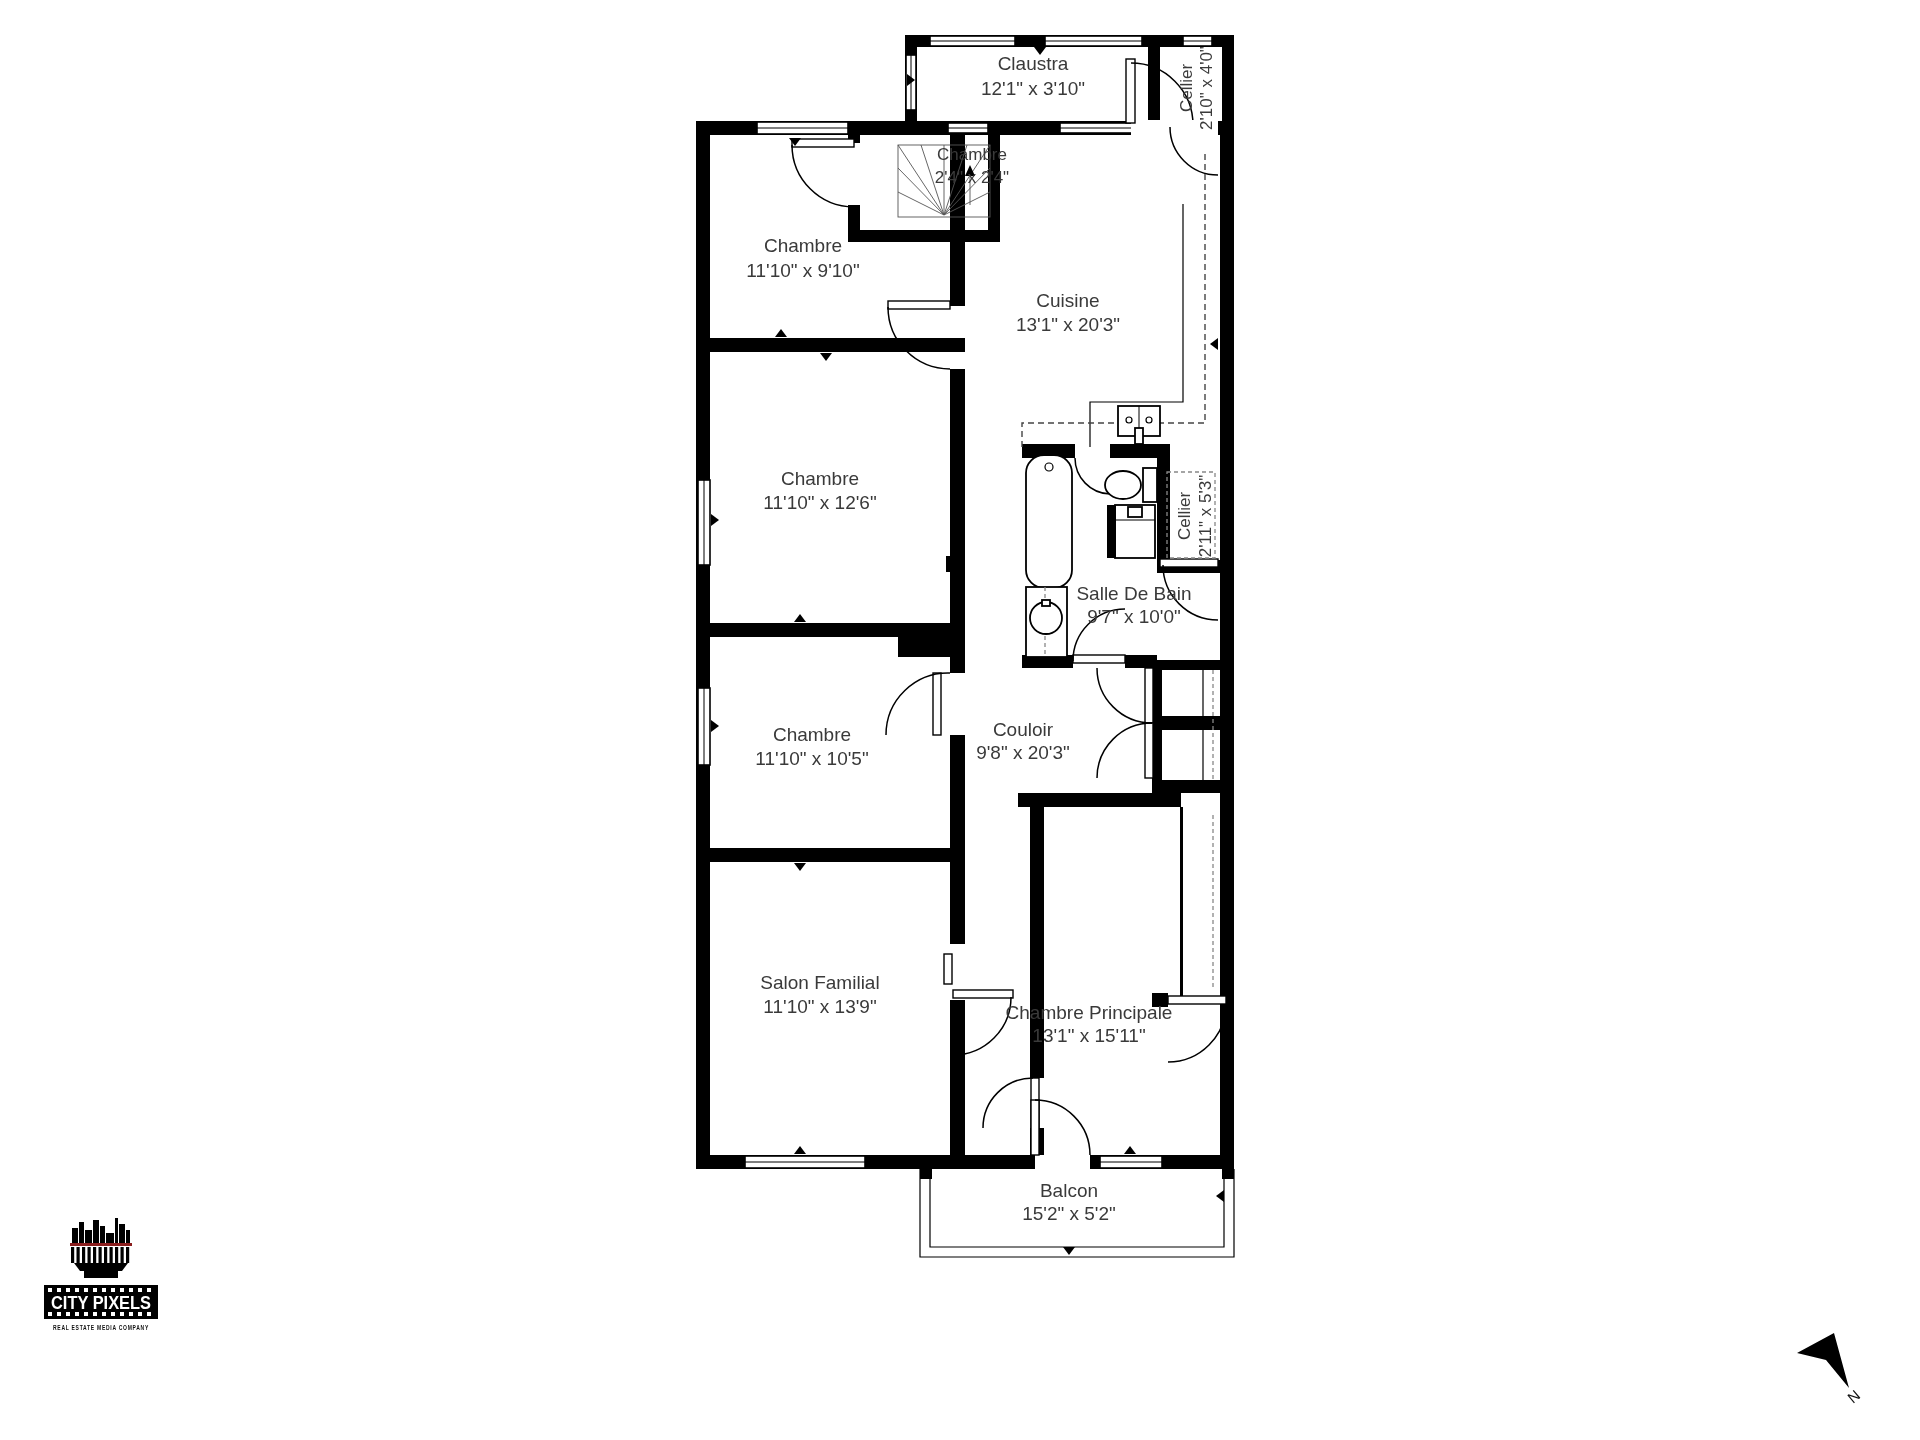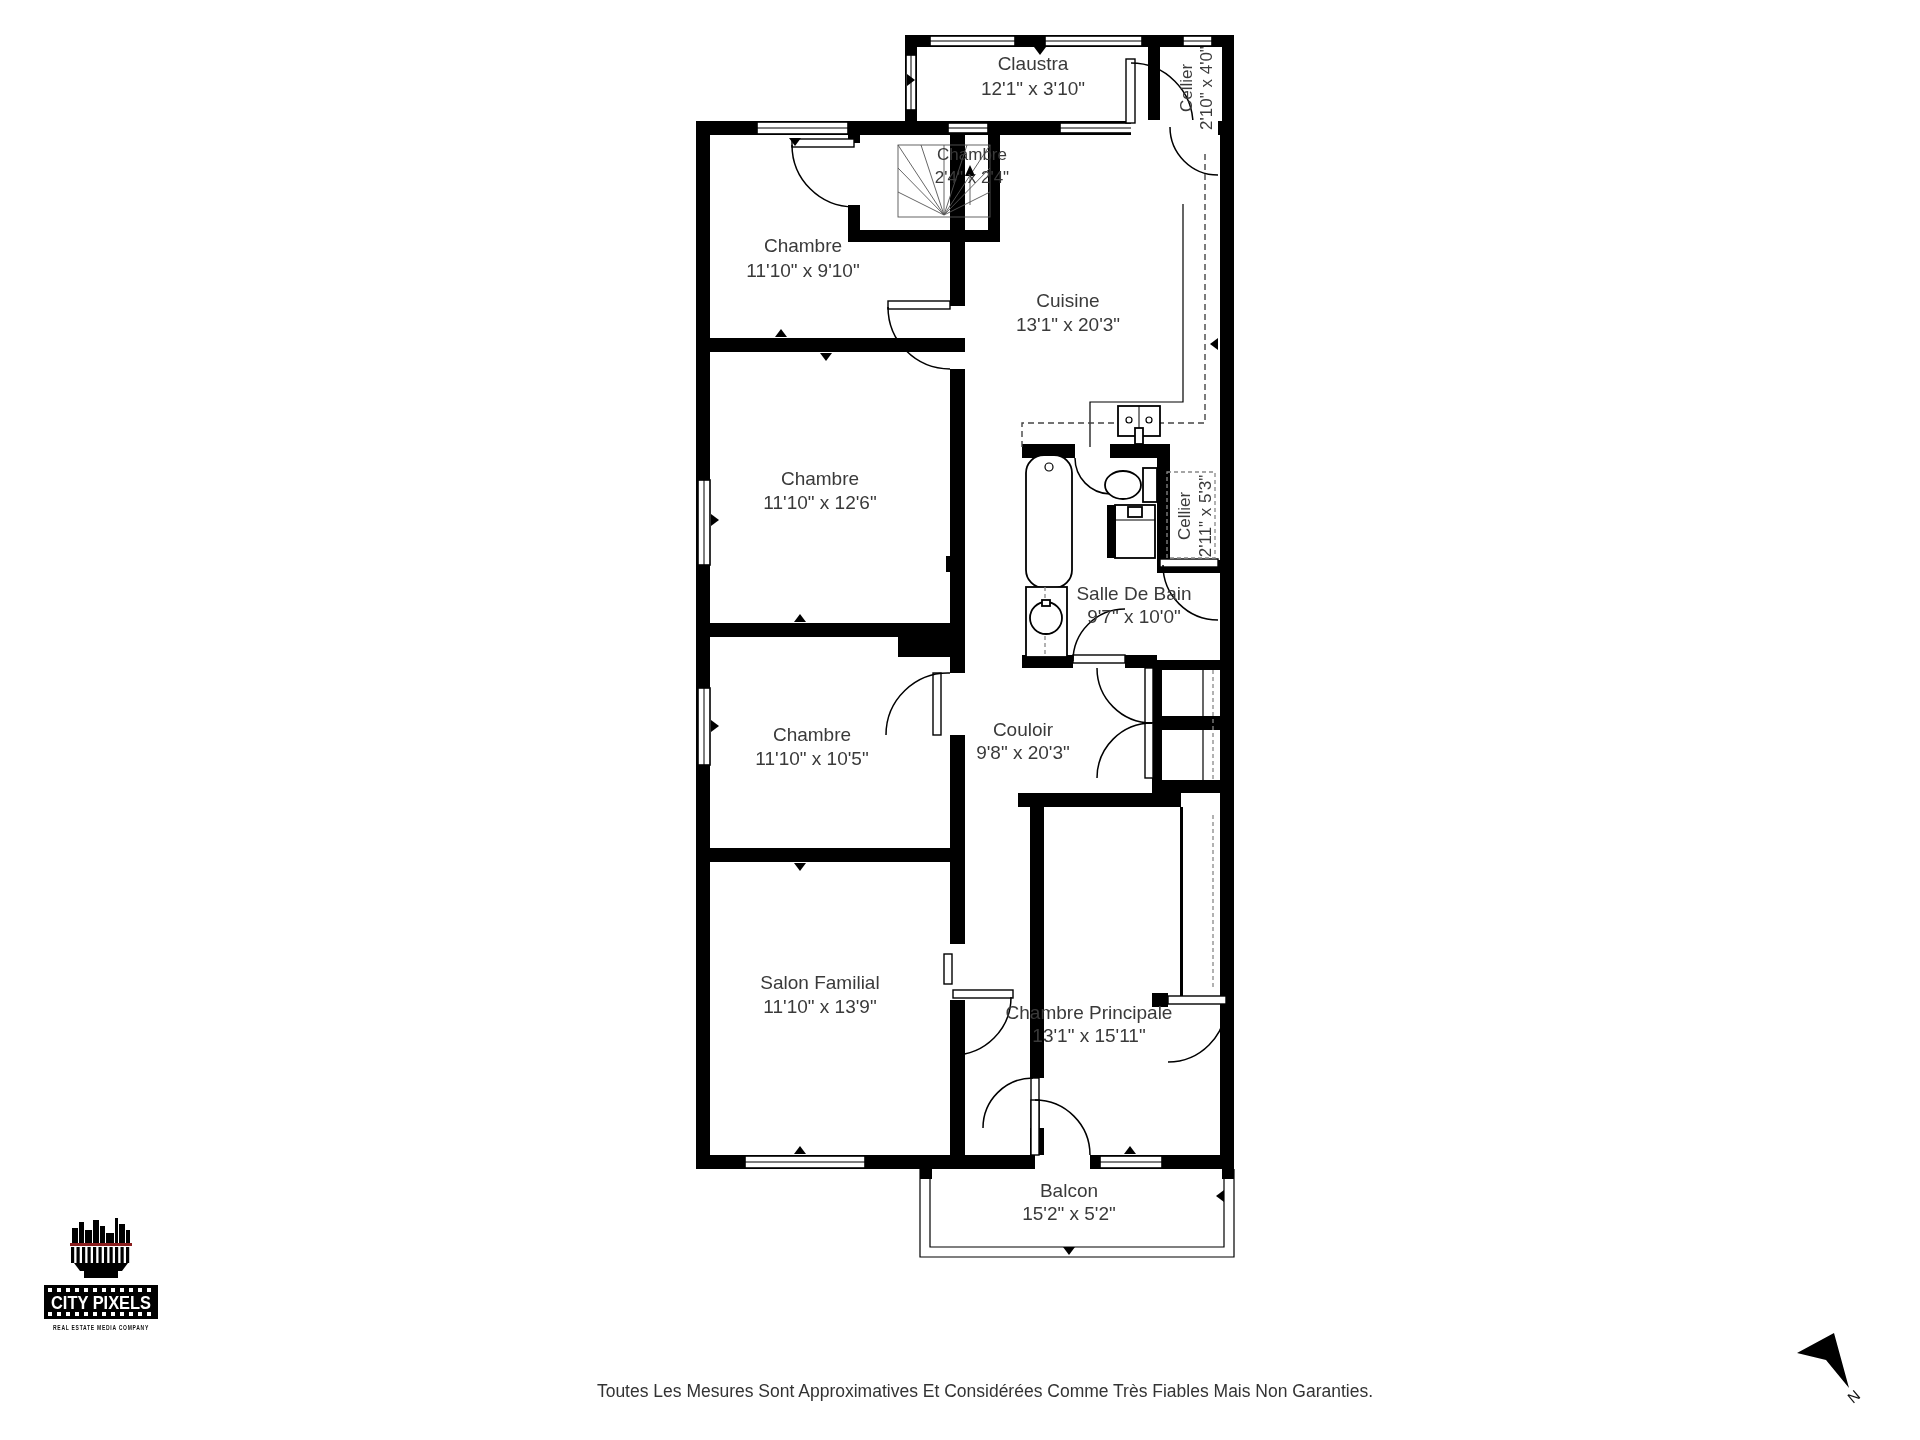--- a/index.html
+++ b/index.html
@@ -340,15 +340,14 @@
     <g>
       <rect x="6" y="73" width="114" height="34" fill="#000"></rect>
       <path d="M10,78 L118,78" stroke="#fff" stroke-width="4" stroke-dasharray="4 5"></path>
       <path d="M10,102 L118,102" stroke="#fff" stroke-width="4" stroke-dasharray="4 5"></path>
       <text x="63" y="97" text-anchor="middle" fill="#fff" font-size="18" font-weight="bold" textLength="100" lengthAdjust="spacingAndGlyphs">CITY PIXELS</text>
     </g>
     <text x="63" y="118" text-anchor="middle" fill="#111" font-size="7" font-weight="bold" letter-spacing="1" textLength="96" lengthAdjust="spacingAndGlyphs">REAL ESTATE MEDIA COMPANY</text>
   </svg>
 </div>
 
-<div class="disclaimer">Toutes Les Mesures Sont Approximatives Et Considérées Comme Très Fiables Mais Non Garanties.</div>
 
 </div>
 
 </body></html>

